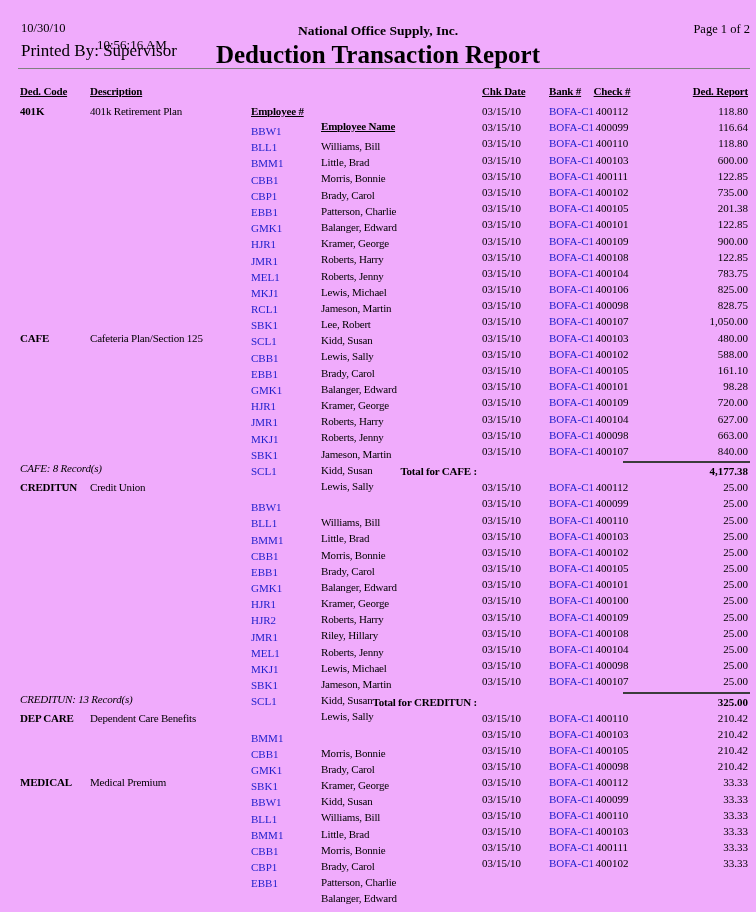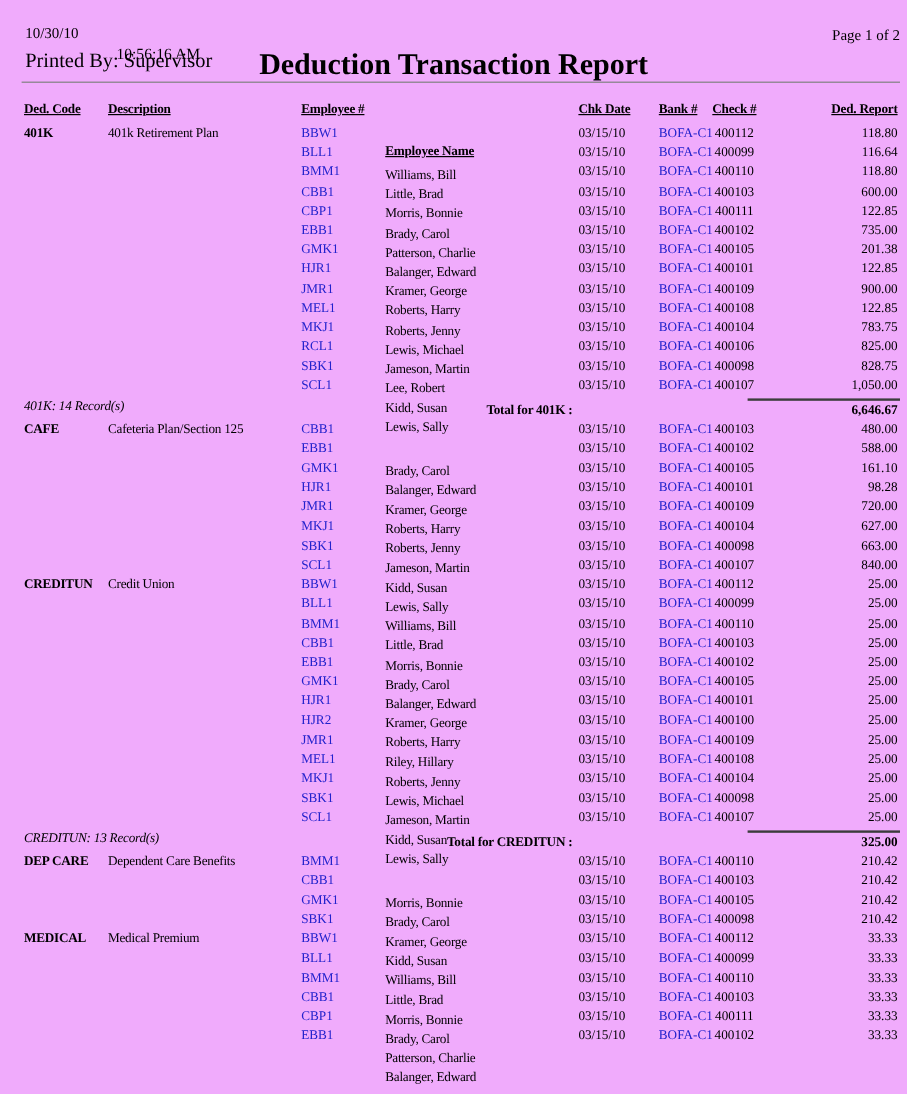--- a/index.html
+++ b/index.html
@@ -41,41 +41,42 @@
     font-size: 11px; line-height: 15.5px;
     white-space: nowrap;
   }
   .hcell {
     font-weight: bold;
     text-decoration: underline;
     letter-spacing: -0.2px;
   }
   .c-code  { left: 20px;  font-weight: bold; letter-spacing: -0.2px; }
   .c-desc  { left: 90px;  letter-spacing: -0.2px; }
-  .c-emp   { left: 251px; color: #2222cc; }
+  .c-emp   { left: 251px; color: #2222cc; margin-top: 20px; }
   .c-name  { left: 321px; letter-spacing: -0.2px; margin-top: 35px; }
   .c-date  { left: 482px; text-align: center; }
   .c-bank  { left: 549px; color: #2222cc; }
   .c-check { left: 572px; width: 80px;  text-align: center; }
   .c-amt   { left: 648px; width: 100px; text-align: right; }
 
   .f-rec   { left: 20px; top: 1px; font-style: italic; letter-spacing: -0.2px; }
   .f-total-label { right: 129px; top: 4px; font-weight: bold; letter-spacing: -0.2px; }
   .f-total-amt   { left: 648px; width: 100px; text-align: right; top: 4px; font-weight: bold; }
   .f-rule  { position: absolute; left: 623px; width: 127px; top: 1px;
              border-top: 2px solid #3c3c3c; height: 0; }
 </style>
 </head>
 <body>
 
 <div id="page">
 
   <span class="hdr-date">10/30/10</span>
   <span class="hdr-time">10:56:16 AM</span>
   <span class="hdr-printed">Printed By: Supervisor</span>
+  <div class="hdr-company">National Office Supply, Inc.</div>
   <div class="hdr-title">Deduction Transaction Report</div>
   <span class="hdr-page">Page 1 of 2</span>
   <div class="hdr-rule"></div>
 
   <div id="table-area">
     <div class="head-row">
       <span class="cell hcell c-code">Ded. Code</span>
       <span class="cell hcell c-desc">Description</span>
       <span class="cell hcell c-emp" style="color:#000">Employee #</span>
       <span class="cell hcell c-name">Employee Name</span>
@@ -218,26 +219,20 @@
         <div class="row">
     <span class="cell c-code"></span>
     <span class="cell c-desc"></span>
     <span class="cell c-emp">SCL1</span>
     <span class="cell c-name">Lewis, Sally</span>
     <span class="cell c-date">03/15/10</span>
     <span class="cell c-bank">BOFA-C1</span>
     <span class="cell c-check">400107</span>
     <span class="cell c-amt">1,050.00</span>
   </div>
-        <div class="footer-row">
-    <span class="cell f-rec">401K: 14 Record(s)</span>
-    <span class="cell f-total-label">Total for 401K :</span>
-    <div class="f-rule"></div>
-    <span class="cell f-total-amt">6,646.67</span>
-  </div>
         <div class="row">
     <span class="cell c-code">CAFE</span>
     <span class="cell c-desc">Cafeteria Plan/Section 125</span>
     <span class="cell c-emp">CBB1</span>
     <span class="cell c-name">Brady, Carol</span>
     <span class="cell c-date">03/15/10</span>
     <span class="cell c-bank">BOFA-C1</span>
     <span class="cell c-check">400103</span>
     <span class="cell c-amt">480.00</span>
   </div>
@@ -303,20 +298,26 @@
   </div>
         <div class="row">
     <span class="cell c-code"></span>
     <span class="cell c-desc"></span>
     <span class="cell c-emp">SCL1</span>
     <span class="cell c-name">Lewis, Sally</span>
     <span class="cell c-date">03/15/10</span>
     <span class="cell c-bank">BOFA-C1</span>
     <span class="cell c-check">400107</span>
     <span class="cell c-amt">840.00</span>
+  </div>
+        <div class="footer-row">
+    <span class="cell f-rec">CAFE: 8 Record(s)</span>
+    <span class="cell f-total-label">Total for CAFE :</span>
+    <div class="f-rule"></div>
+    <span class="cell f-total-amt">4,177.38</span>
   </div>
         <div class="row">
     <span class="cell c-code">CREDITUN</span>
     <span class="cell c-desc">Credit Union</span>
     <span class="cell c-emp">BBW1</span>
     <span class="cell c-name">Williams, Bill</span>
     <span class="cell c-date">03/15/10</span>
     <span class="cell c-bank">BOFA-C1</span>
     <span class="cell c-check">400112</span>
     <span class="cell c-amt">25.00</span>

